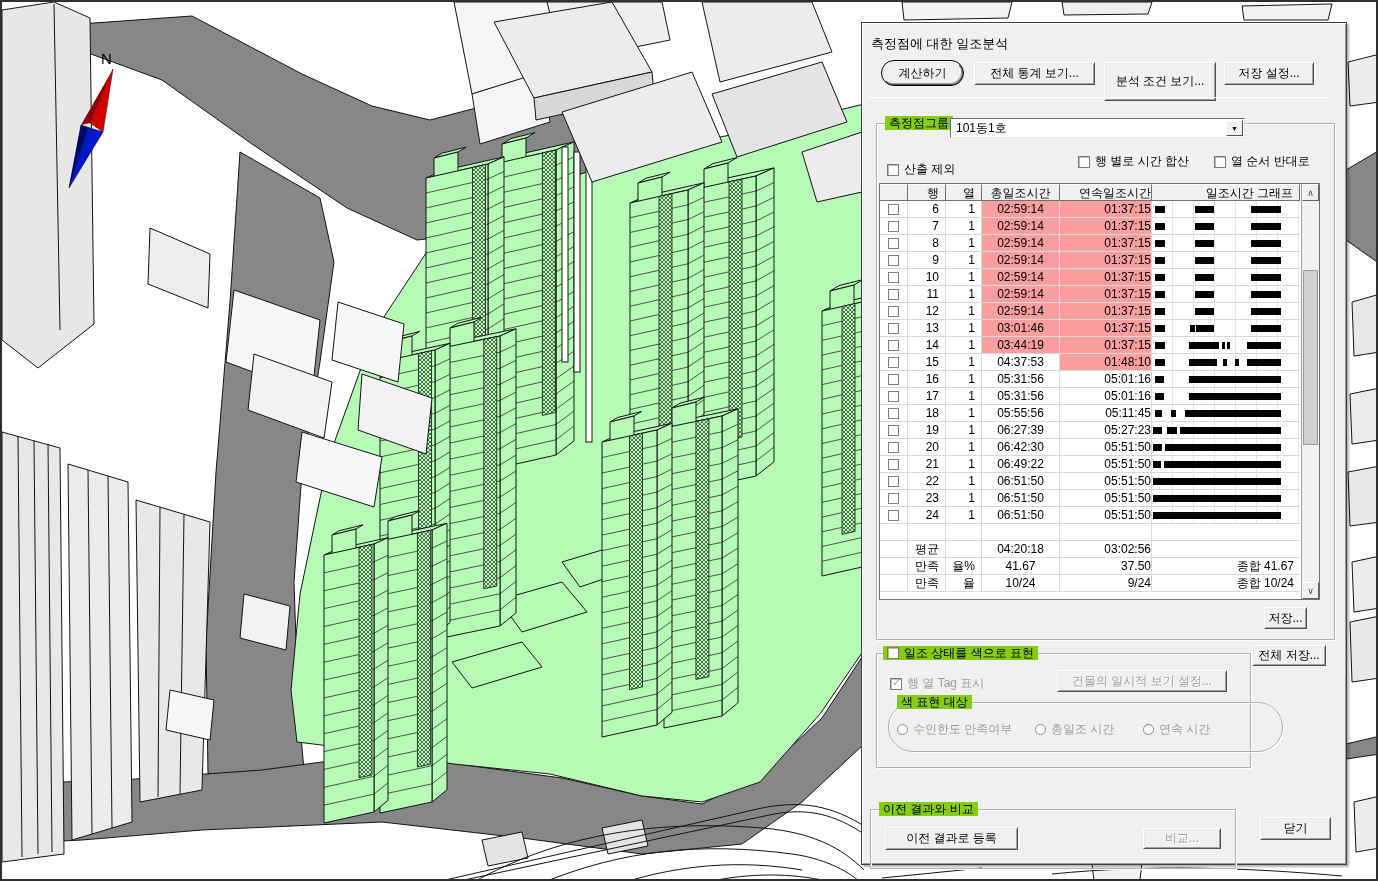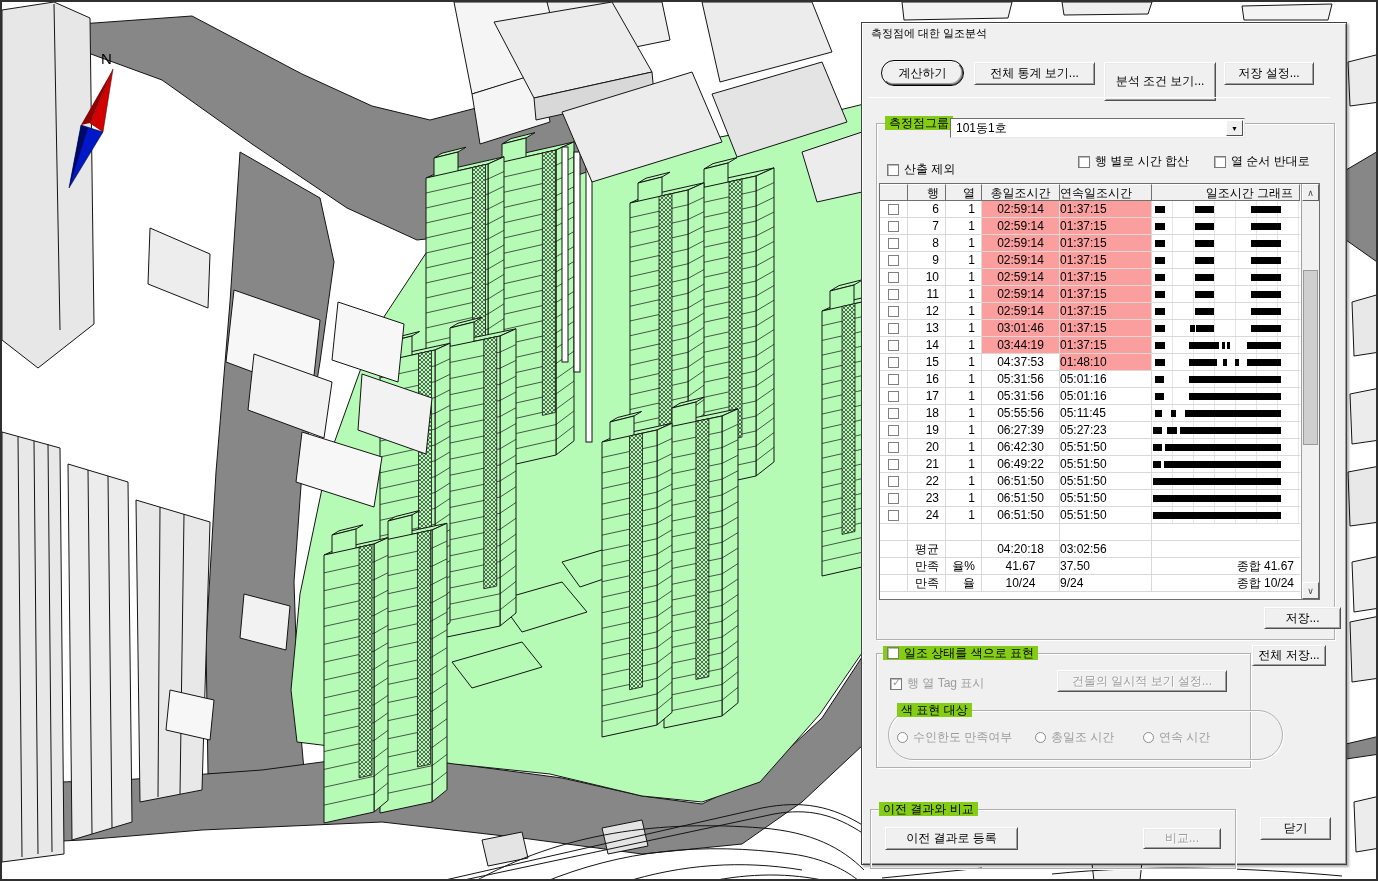--- a/index.html
+++ b/index.html
@@ -6,21 +6,21 @@
   #screen{position:relative;width:1378px;height:881px;overflow:hidden;background:#fff;
           border:2px solid #303030;box-sizing:border-box;
           font-family:"Liberation Sans","DejaVu Sans",sans-serif;}
   #map{position:absolute;left:0;top:0;}
   
   #dialog{position:absolute;left:859px;top:20px;width:484px;height:841px;background:#f0f0f0;
           border:1px solid #404040;box-shadow:inset 1px 1px 0 #ffffff, inset -1px -1px 0 #9a9a9a, 2px 2px 2px rgba(0,0,0,.3);
           font-size:12px;color:#000;}
   #dialog *{box-sizing:border-box;}
   .abs{position:absolute;}
-  .title{left:9px;top:3px;font-size:11px;}
+  .title{left:9px;top:12px;font-size:13px;}
   .btn{display:flex;align-items:center;justify-content:center;background:#f0f0f0;font-size:12px;color:#000;
        border:1px solid;border-color:#ffffff #505050 #505050 #ffffff;
        box-shadow:inset 1px 1px 0 #e9e9e9, inset -1px -1px 0 #a0a0a0;cursor:default;white-space:nowrap;}
   .btn.default{outline:1px solid #000;border-radius:12px;}
   .btn.disabled{color:#9c9c9c;text-shadow:1px 1px 0 #fff;}
   .sep{height:1px;background:#9a9a9a;border-bottom:1px solid #fff;}
   .gb{border:1px solid #b0b0b0;box-shadow:inset 1px 1px 0 #fff,1px 1px 0 #fff;}
   .gb-label{position:absolute;top:-8px;left:8px;background:#84cc16;padding:0 4px;line-height:14px;}
   .cbrow{display:flex;align-items:center;gap:5px;white-space:nowrap;}
   .cbbox{width:12px;height:12px;background:#fff;border:1px solid #7a7a7a;
@@ -38,21 +38,21 @@
   .tbl-main{width:421px;}
   .t-row{display:flex;height:17px;}
   .t-cell{border-right:1px solid #d9d9d9;border-bottom:1px solid #d9d9d9;height:17px;line-height:16px;
           font-size:12px;overflow:hidden;white-space:nowrap;}
   .t-head .t-cell{background:#f0f0f0;border-right:1px solid #707070;border-bottom:1px solid #707070;
                   border-top:1px solid #fff;}
   .c0{width:28px;display:flex;align-items:center;justify-content:center;}
   .c1{width:38px;text-align:right;padding-right:6px;}
   .c2{width:36px;text-align:right;padding-right:6px;}
   .c3{width:78px;text-align:center;}
-  .c4{width:92px;text-align:left;}
+  .c4{width:92px;text-align:right;}
   .c5{width:148px;position:relative;text-align:right;padding-right:6px;border-right:none;}
   .c5.grid{background:repeating-linear-gradient(90deg,transparent 0 20px,#e6e6e6 20px 21px);}
   .pink{background:#fa9e9e;}
   .rowcb{width:11px;height:11px;border:1px solid #808080;background:#fff;}
   .bar{position:absolute;top:5px;height:7px;background:#000;}
   .t-scroll{width:18px;background:#f1f1f1;border-left:1px solid #a0a0a0;position:relative;}
   .s-arrow{position:absolute;left:0;width:17px;height:17px;background:#f0f0f0;border:1px solid;
            border-color:#fff #606060 #606060 #fff;display:flex;align-items:center;justify-content:center;
            font-size:9px;color:#444;}
   .s-thumb{position:absolute;left:1px;width:15px;background:#cfcfcf;border:1px solid #9a9a9a;}
@@ -596,33 +596,33 @@
             </div>
           </div>
       </div>
       <div class="t-scroll">
         <span class="s-arrow" style="top:0;">∧</span>
         <span class="s-thumb" style="top:86px;height:175px;"></span>
         <span class="s-arrow" style="bottom:0;">∨</span>
       </div>
     </div>
 
-    <div class="abs btn" style="left:402px;top:584px;width:77px;height:22px;">저장...</div>
+    <div class="abs btn" style="left:402px;top:584px;width:43px;height:22px;">저장...</div>
 
     <div class="abs gb" style="left:14px;top:630px;width:375px;height:115px;">
       <span class="gb-label cbrow" style="left:6px;">
         <span class="cbbox"></span>
         <span>일조 상태를 색으로 표현</span>
       </span>
       <span class="cbrow gray-text" style="position:absolute;left:13px;top:21px;">
         <span class="cbbox checked"></span>
         <span>행 열 Tag 표시</span>
       </span>
       <div class="btn disabled" style="position:absolute;left:180px;top:16px;width:170px;height:22px;">건물의 일시적 보기 설정...</div>
-      <div class="gb" style="position:absolute;left:11px;top:56px;width:395px;height:50px;border-radius:25px;">
+      <div class="gb" style="position:absolute;left:11px;top:48px;width:395px;height:50px;border-radius:25px;">
         <span class="gb-label">색 표현 대상</span>
         <span class="cbrow gray-text" style="position:absolute;left:8px;top:18px;">
           <span class="radio"></span>
           <span>수인한도 만족여부</span>
         </span>
         <span class="cbrow gray-text" style="position:absolute;left:146px;top:18px;">
           <span class="radio"></span>
           <span>총일조 시간</span>
         </span>
         <span class="cbrow gray-text" style="position:absolute;left:254px;top:18px;">

